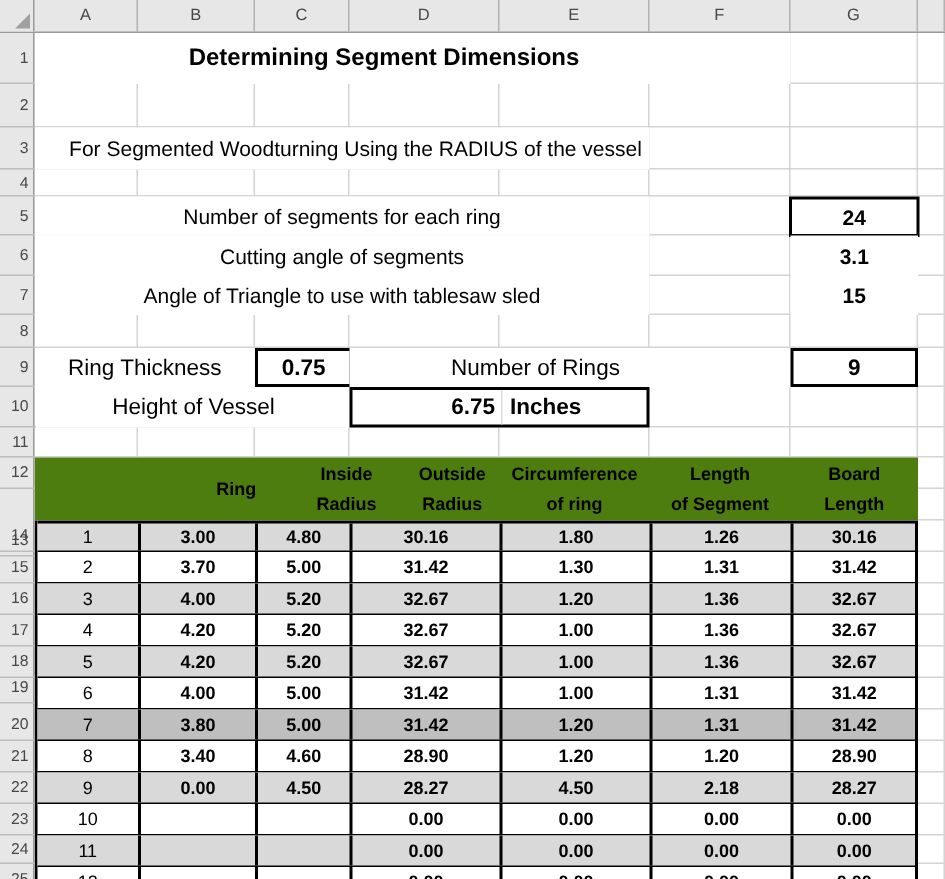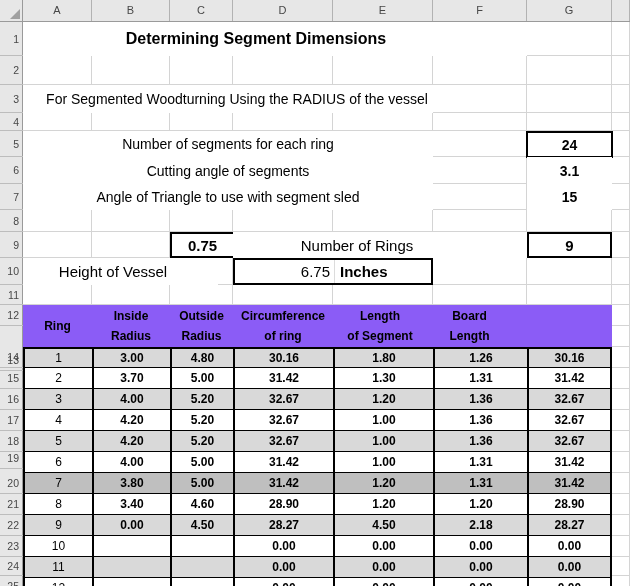--- a/index.html
+++ b/index.html
@@ -27,27 +27,27 @@
   
   .cell-label{position:absolute;background:#fff;display:flex;align-items:center;justify-content:center;
               font-size:14px;color:#000;box-sizing:border-box;white-space:nowrap;}
   .title{font-size:16px;font-weight:bold;}
   .big{font-size:15px;}
   .valcell{position:absolute;background:#fff;display:flex;align-items:center;justify-content:center;
            font-weight:bold;font-size:14px;box-sizing:border-box;}
   .vbox{border:2px solid #000;}
   .heightbox{display:flex;align-items:stretch;justify-content:flex-start;padding:0;}
   .hv-num{flex:0 0 95px;display:flex;align-items:center;justify-content:flex-end;
-          font-weight:normal;font-size:15px;padding-right:4px;}
+          font-weight:bold;font-size:15px;padding-right:4px;}
   .hv-sep{flex:0 0 1px;background:#dcdcdc;}
   .hv-unit{flex:1;display:flex;align-items:center;justify-content:flex-start;
            font-weight:bold;font-size:15px;padding-left:5px;text-align:right;}
   
   .xtable{position:absolute;left:23px;top:305px;width:589px;z-index:2;}
-  .xhead{display:flex;height:42px;background:#8b5cf6;}
+  .xhead{display:flex;height:42px;background:#4d7c0f;justify-content:flex-end;}
   .hcell{display:flex;flex-direction:column;align-items:center;justify-content:center;
          font-weight:bold;font-size:12px;line-height:20px;box-sizing:border-box;}
   .h0{width:69px}.h1{width:78px}.h2{width:63px}.h3{width:100px}.h4{width:100px}.h5{width:94px}.h6{width:85px}
   .xbody{border-left:2px solid #000;border-right:2px solid #000;width:589px;box-sizing:border-box;background:#fff;}
   .trow{display:flex;height:21px;box-sizing:border-box;border-bottom:1px solid #000;}
   .trow.first{border-top:2px solid #000;}
   .trow.shade-light{background:#d9d9d9;}
   .trow.shade-dark{background:#bfbfbf;}
   .tcell{display:flex;align-items:center;justify-content:center;box-sizing:border-box;
          font-size:12px;font-weight:bold;border-right:2px solid #000;overflow:hidden;}
@@ -98,29 +98,30 @@
   <div class="cell-label" style="left:23px;top:85px;width:410px;height:28px;padding-left:18px;">For Segmented Woodturning Using the RADIUS of the vessel</div>
 
   <div class="cell-label title" style="left:23px;top:22px;width:504px;height:34px;padding-right:38px;">Determining Segment Dimensions</div>
 
   <div class="cell-label" style="left:23px;top:131px;width:410px;height:26px;">Number of segments for each ring</div>
   <div class="valcell vbox" style="left:526px;top:131px;width:87px;height:27px;">24</div>
 
   <div class="cell-label" style="left:23px;top:157px;width:410px;height:27px;">Cutting angle of segments</div>
   <div class="valcell" style="left:527px;top:157px;width:85px;height:27px;">3.1</div>
 
-  <div class="cell-label" style="left:23px;top:184px;width:410px;height:26px;">Angle of Triangle to use with segment sled</div>
+  <div class="cell-label" style="left:23px;top:184px;width:410px;height:26px;">Angle of Triangle to use with tablesaw sled</div>
   <div class="valcell" style="left:527px;top:184px;width:85px;height:26px;">15</div>
 
+  <div class="cell-label big" style="left:23px;top:232px;width:147px;height:26px;">Ring Thickness</div>
   <div class="valcell vbox" style="left:170px;top:232px;width:65px;height:26px;font-size:15px;">0.75</div>
 
   <div class="cell-label big" style="left:233px;top:232px;width:294px;height:26px;padding-right:46px;">Number of Rings</div>
   <div class="valcell vbox" style="left:527px;top:232px;width:85px;height:26px;font-size:15px;">9</div>
 
-  <div class="cell-label big" style="left:8px;top:258px;width:210px;height:27px;">Height of Vessel</div>
+  <div class="cell-label big" style="left:24px;top:258px;width:210px;height:27px;">Height of Vessel</div>
   <div class="valcell vbox heightbox" style="left:233px;top:258px;width:200px;height:27px;">
     <span class="hv-num">6.75</span>
     <span class="hv-sep"></span>
     <span class="hv-unit">Inches</span>
   </div>
 
   <div class="xtable">
     <div class="xhead" id="xhead">
         <div class="hcell h0">
           <span>Ring</span>

